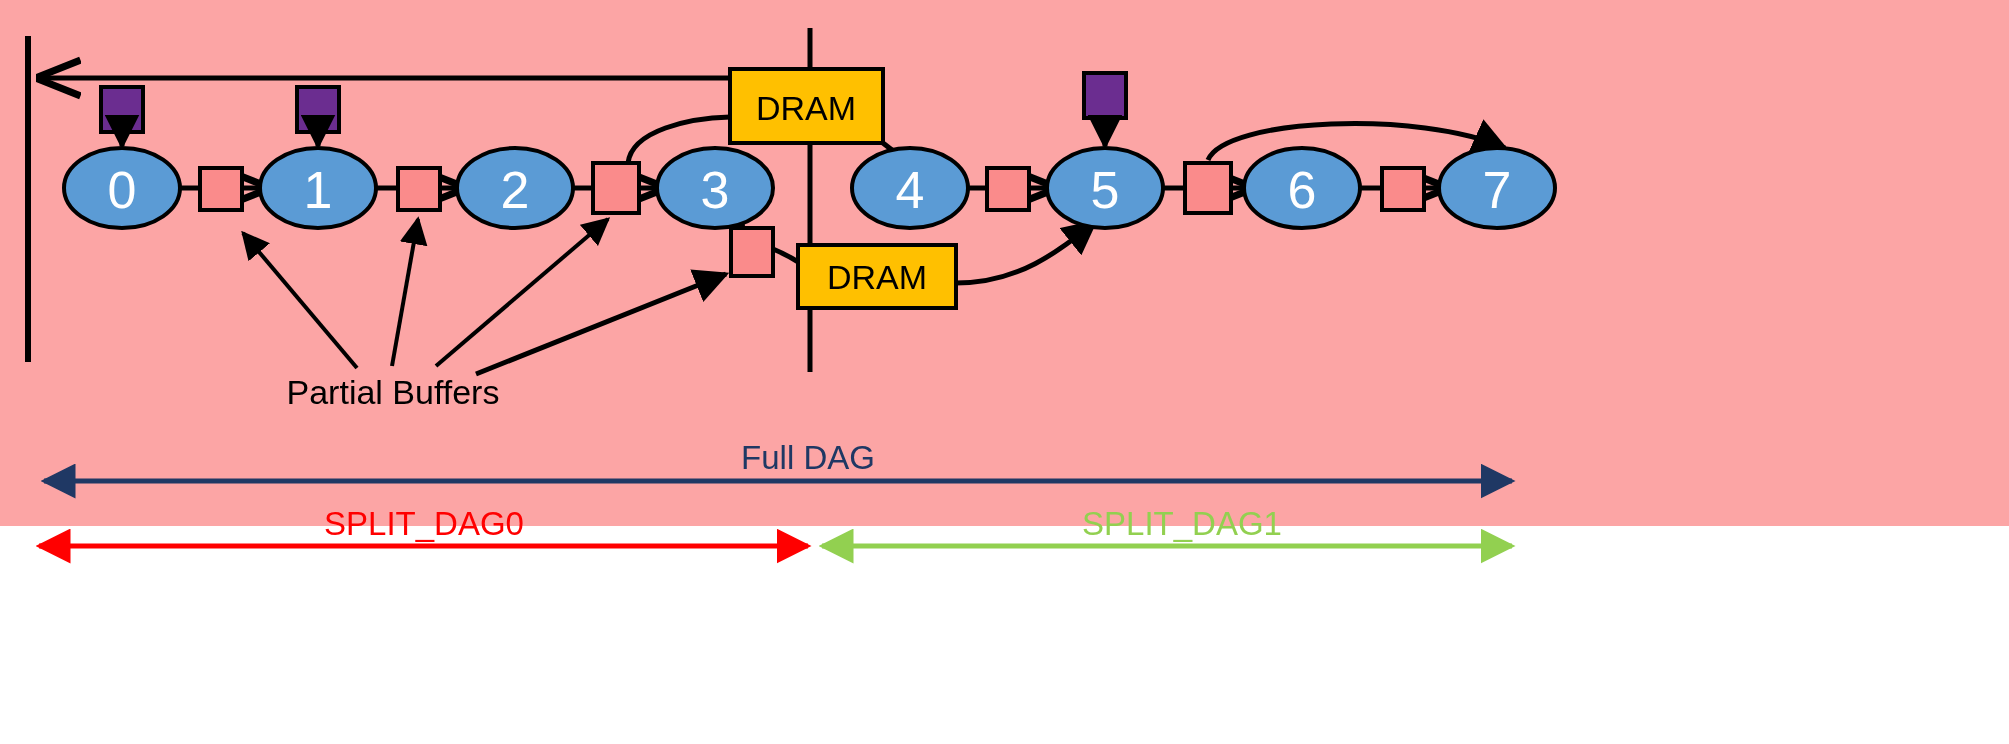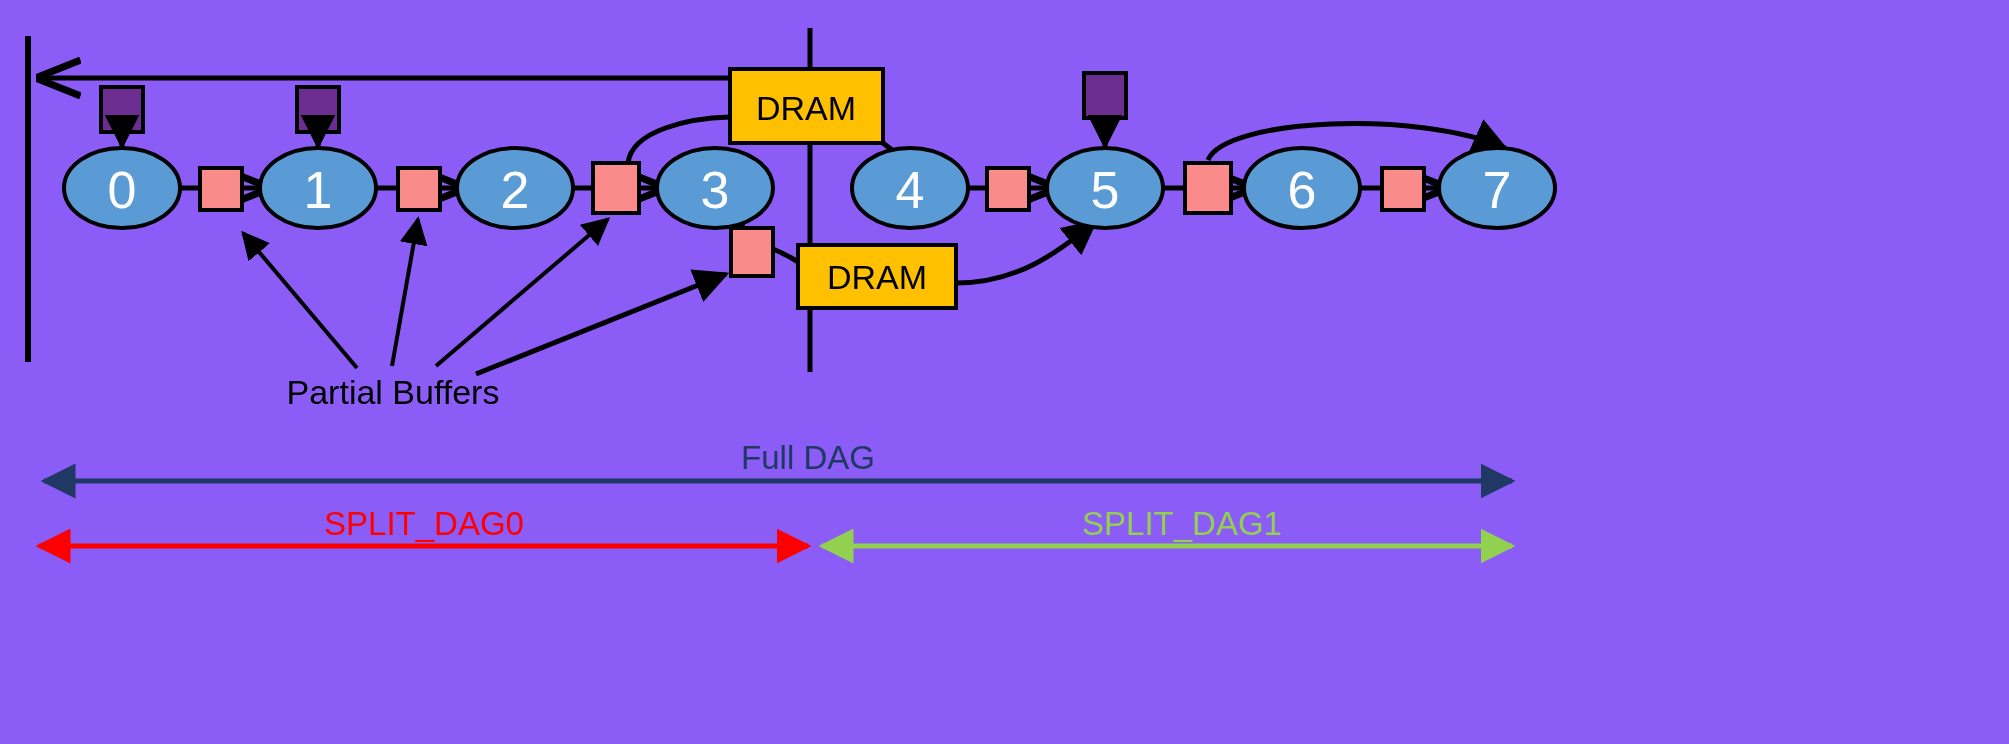--- a/index.html
+++ b/index.html
@@ -1,17 +1,17 @@
 <!DOCTYPE html>
 <html><head>
 <meta charset="utf-8">
 <style>
   html,body{margin:0;padding:0;background:#ffffff;}
   body{width:2009px;height:744px;font-family:"Liberation Sans",sans-serif;overflow:hidden;}
-  #stage{position:relative;width:2009px;height:744px;background:#8b5cf6;}
+  #stage{position:relative;width:2009px;height:526px;background:#fca5a5;}
   svg#diagram{position:absolute;left:0;top:0;width:2009px;height:744px;}
   .node-label{fill:#ffffff;font-family:"Liberation Sans",sans-serif;font-size:52px;text-anchor:middle;dominant-baseline:central;}
   .dram-label{fill:#000000;font-family:"Liberation Sans",sans-serif;font-size:34px;text-anchor:middle;dominant-baseline:central;}
   .pb-label{fill:#000000;font-family:"Liberation Sans",sans-serif;font-size:34px;text-anchor:middle;dominant-baseline:central;}
   .legend-label{font-family:"Liberation Sans",sans-serif;font-size:33px;text-anchor:middle;dominant-baseline:central;}
 </style>
 </head>
 <body>
 
 <div id="stage">

